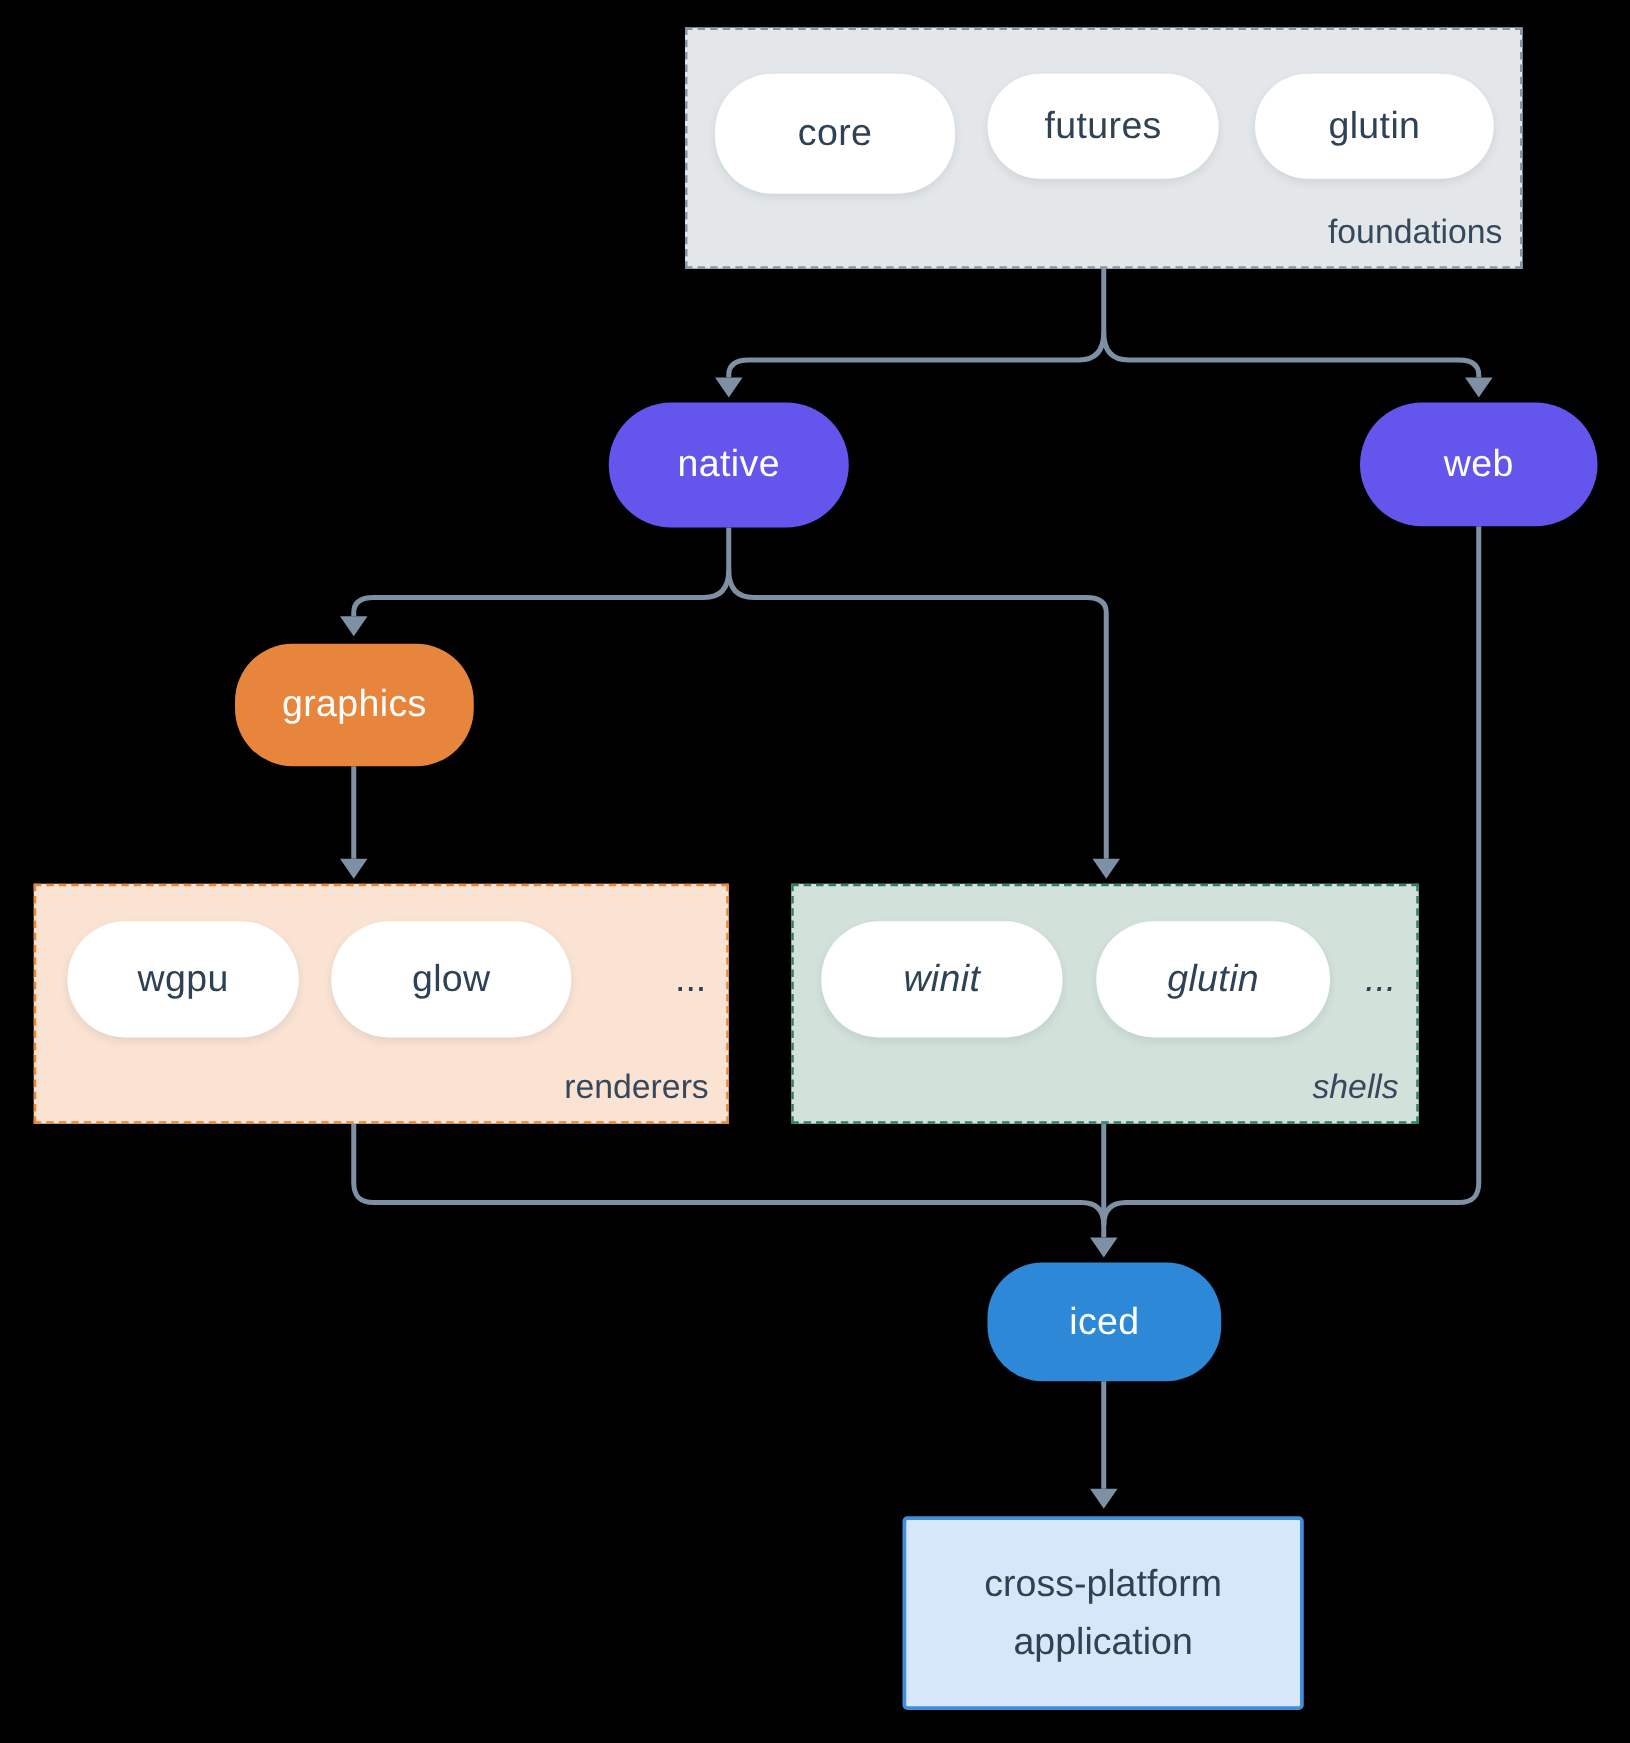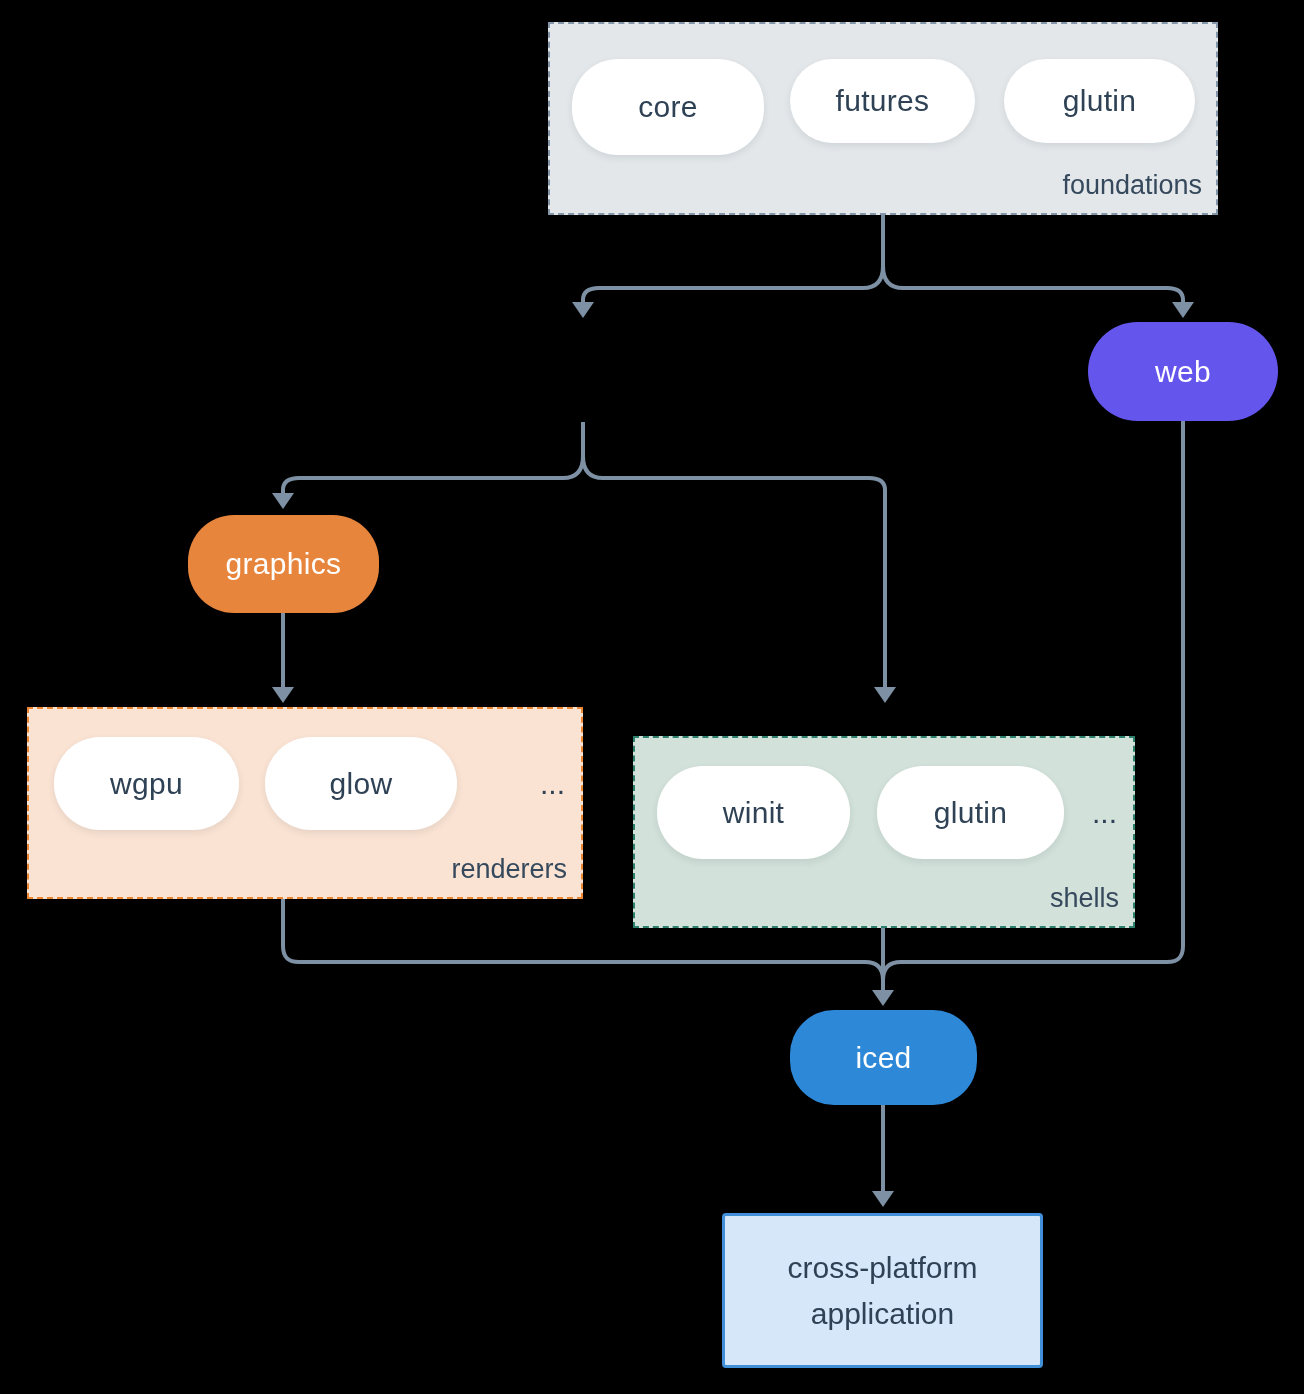--- a/index.html
+++ b/index.html
@@ -27,22 +27,22 @@
   }
   svg.edges{position:absolute;left:0;top:0;width:1304px;height:1394px;}
   svg.edges path{fill:none;stroke:var(--line);stroke-width:4;}
   svg.edges polygon{fill:var(--line);stroke:none;}
 
   .groupbox{position:absolute;box-sizing:border-box;}
   .foundations{left:548px;top:22px;width:670px;height:193px;
     background:var(--foundations-fill);border:2px dashed var(--foundations-border);}
   .renderers{left:27px;top:707px;width:556px;height:192px;
     background:var(--renderers-fill);border:2px dashed var(--renderers-border);padding-left:13px;}
-  .shells{left:633px;top:736px;width:502px;height:192px;
-    background:var(--shells-fill);border:2px dashed var(--shells-border);}
+  .shells{left:633px;top:707px;width:502px;height:192px;
+    background:var(--shells-fill);border:2px dashed var(--shells-border);font-style:italic;}
 
   .pill{
     position:absolute;display:flex;align-items:center;justify-content:center;
     font-size:30px;letter-spacing:0.3px;
   }
   .pill.white{
     background:var(--white);color:var(--dark-text);border-radius:46px;
     box-shadow:0 3px 7px rgba(40,55,70,0.10);
   }
   
@@ -115,20 +115,21 @@
     <polygon points="872,1191 894,1191 883,1207"></polygon>
   </svg>
 
   <div class="groupbox foundations">
     <div class="pill white p-core">core</div>
     <div class="pill white p-futures">futures</div>
     <div class="pill white p-style">glutin</div>
     <div class="group-label">foundations</div>
   </div>
 
+  <div class="pill p-native">native</div>
   <div class="pill p-web">web</div>
 
   <div class="pill p-graphics">graphics</div>
 
   <div class="groupbox renderers">
     <div class="pill white p-wgpu">wgpu</div>
     <div class="pill white p-glow">glow</div>
     <div class="ellipsis">...</div>
     <div class="group-label">renderers</div>
   </div>

